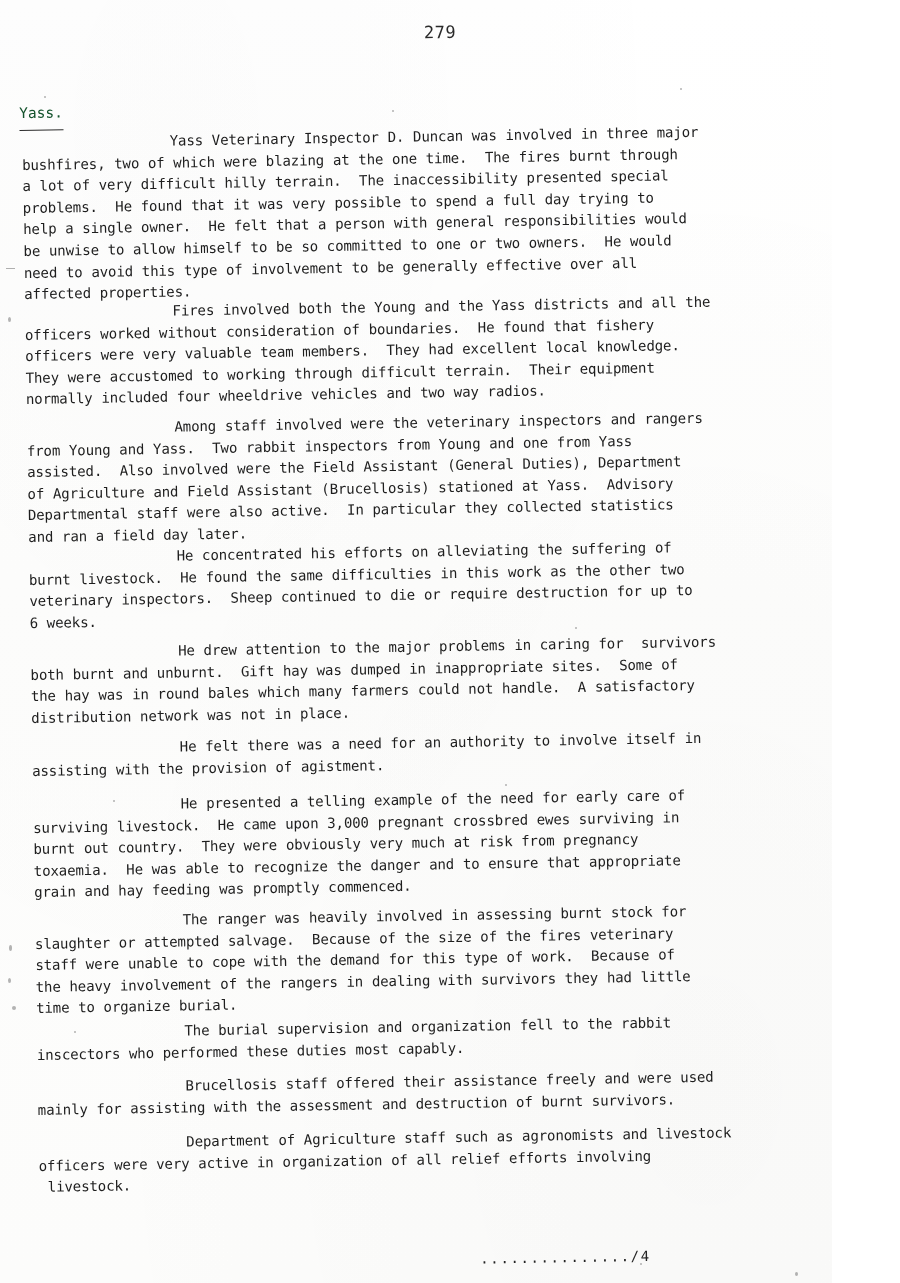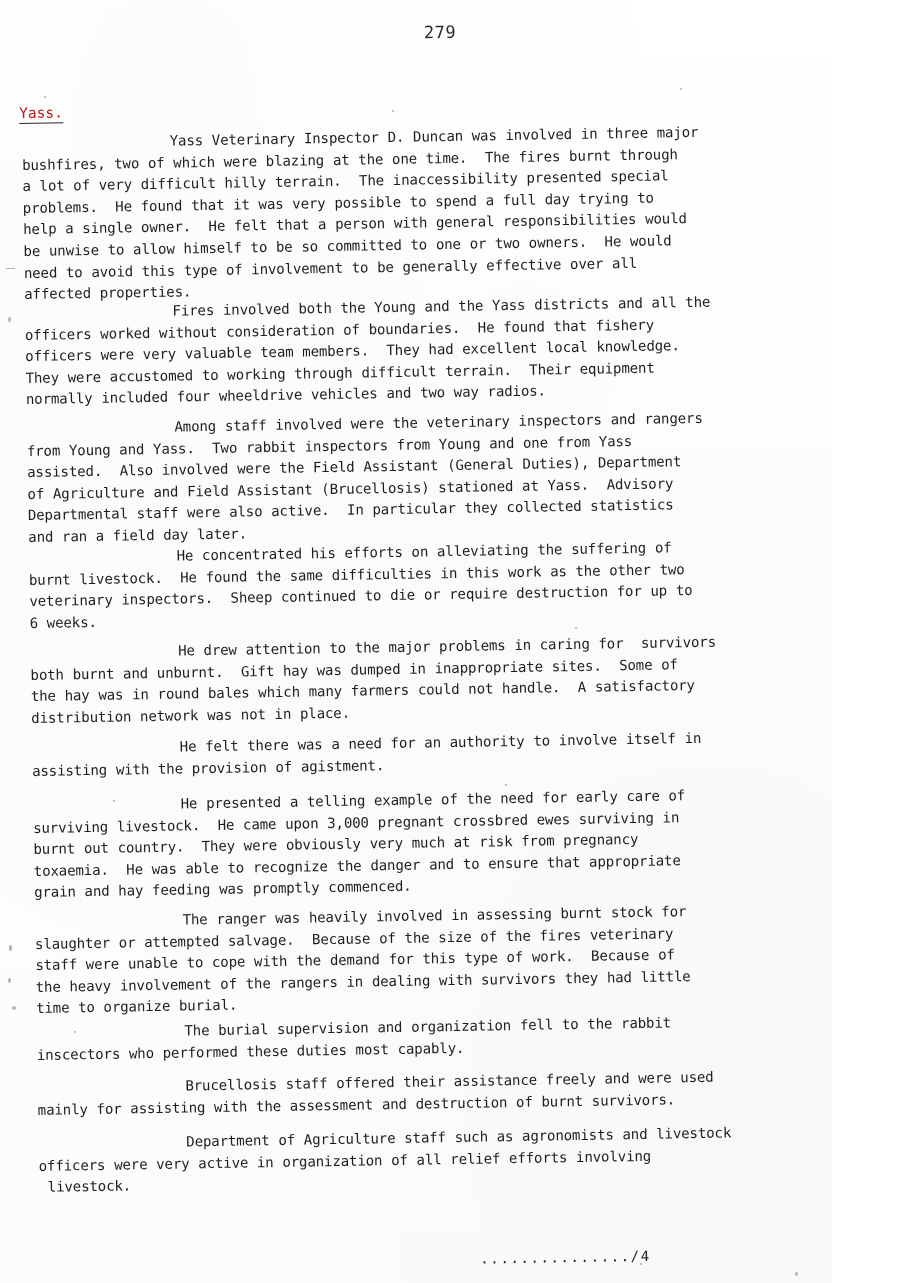--- a/index.html
+++ b/index.html
@@ -50,23 +50,23 @@
     font-size: 17px;
     letter-spacing: 0.5px;
     color: #2a2a2a;
   }
 
   .section-heading {
     position: absolute;
     left: 28px;
     top: 99px;
     font-size: 14.5px;
-    color: #b91c1c;
+    color: #14532d;
     border-bottom: 1.6px solid #2b2b2b;
-    padding-bottom: 1px;
+    padding-bottom: 8px;
     line-height: 1.1;
   }
 
   .body-block {
     position: absolute;
     left: 30px;
     width: 790px;
     font-size: 14.1px;
     line-height: 21.6px;
     color: #1e1e1e;

